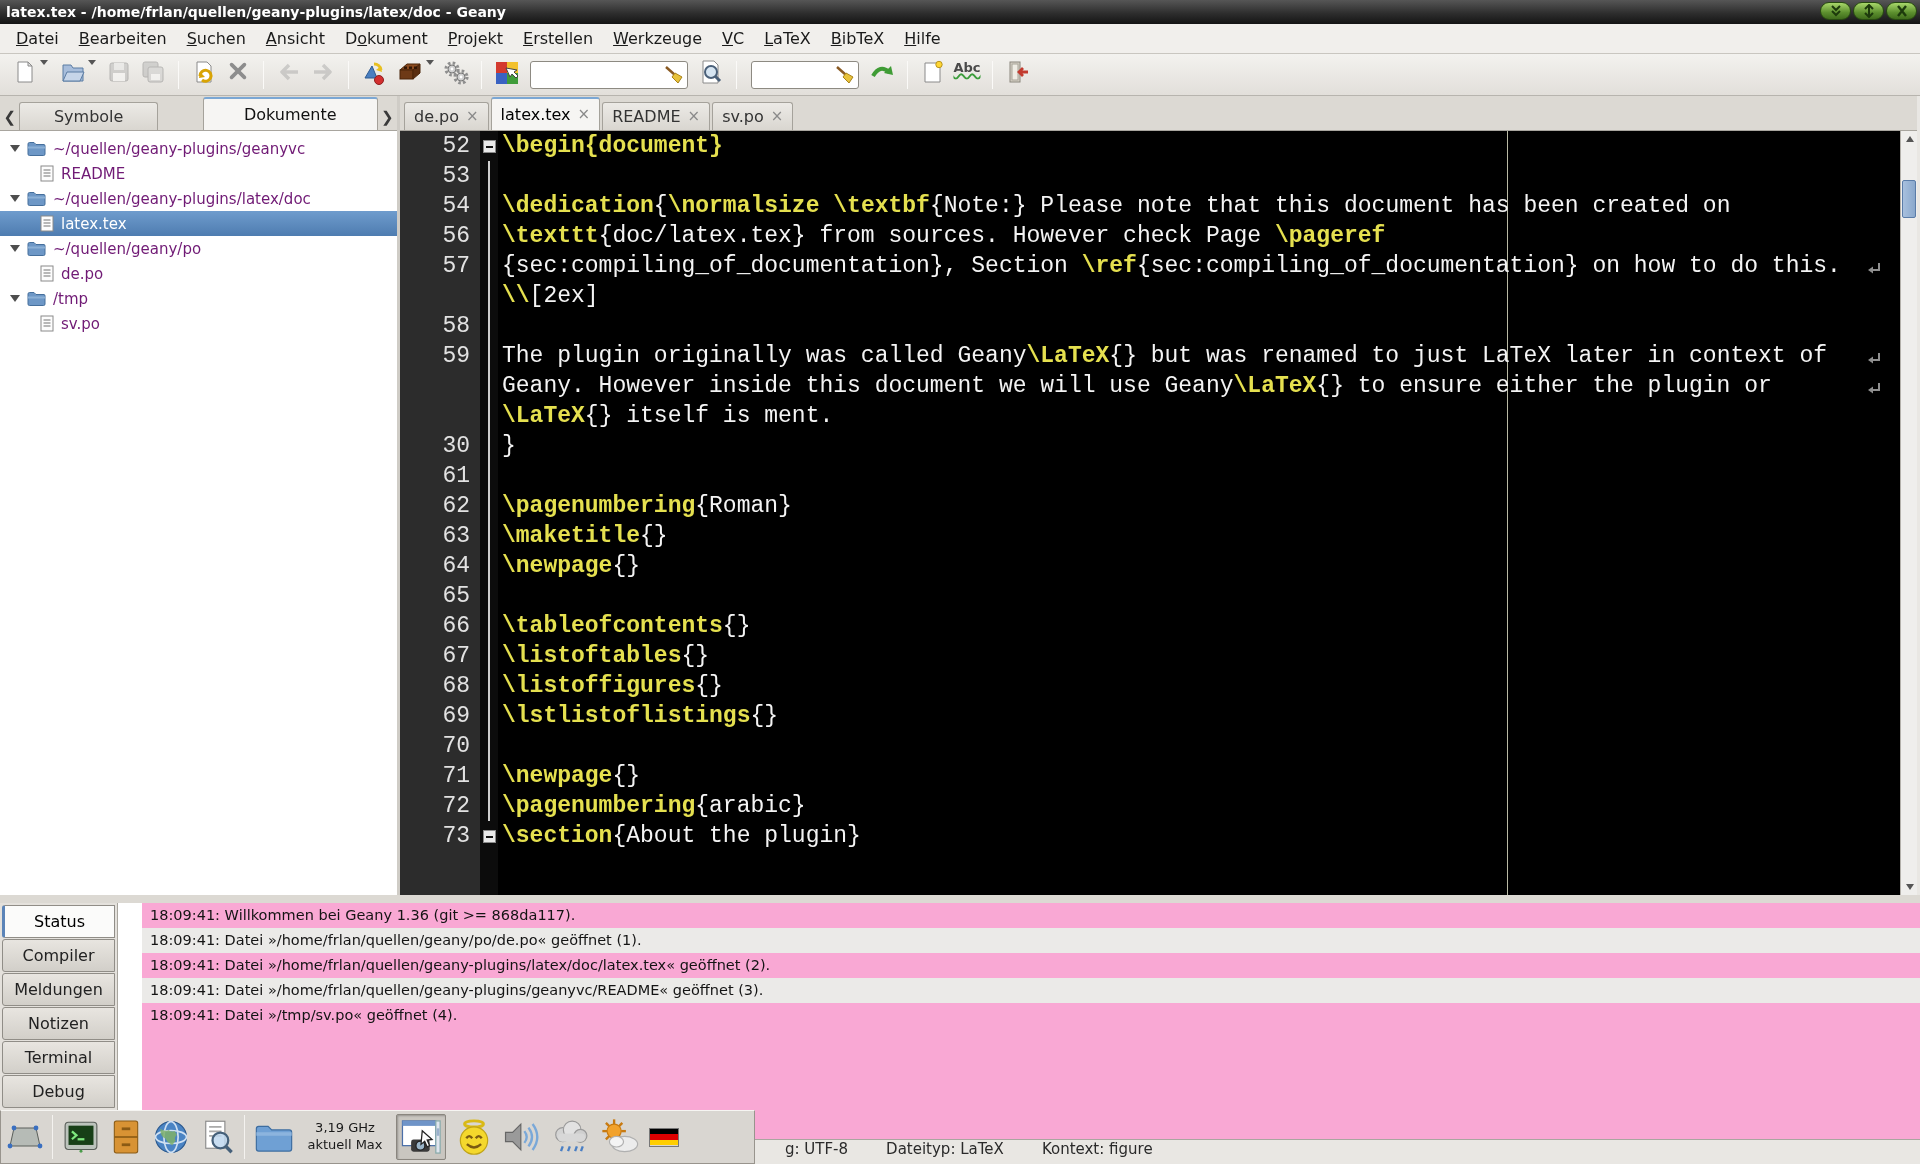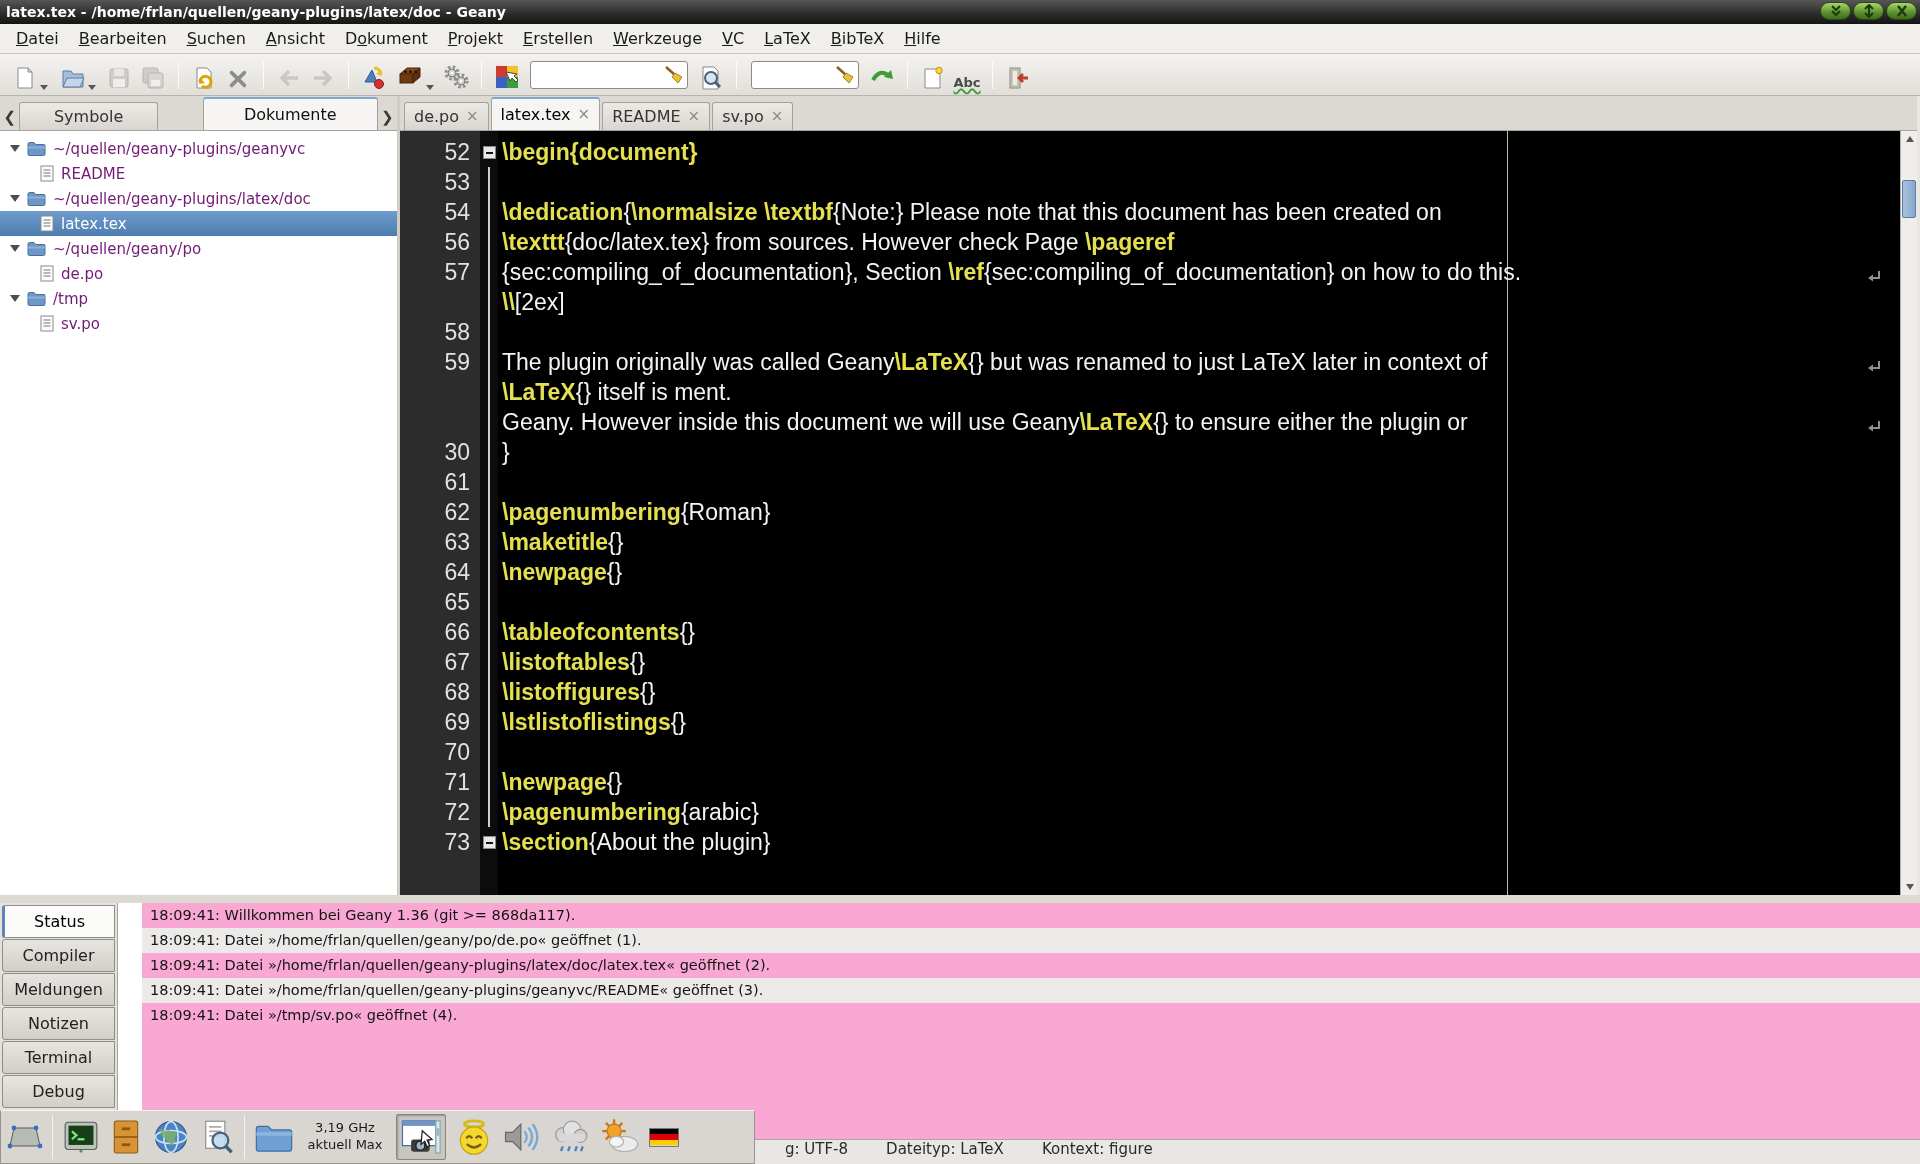--- a/index.html
+++ b/index.html
@@ -18,21 +18,21 @@
   
   .menubar { position:absolute; left:0; top:24px; width:1920px; height:30px;
     background:#f1efec; border-bottom:1px solid #c9c6c0; display:flex; align-items:center; padding-left:6px; }
   .menu-item { font-size:16px; color:#1a1a1a; padding:4px 10px; white-space:nowrap; }
   .menu-item u { text-decoration:underline; }
 
   
   .toolbar { position:absolute; left:0; top:54px; width:1920px; height:42px;
     background:linear-gradient(#f3f2ef,#e2dfda); border-bottom:1px solid #b7b4ae;
     display:flex; align-items:center; padding-left:8px; gap:4px; }
-  .tbtn { width:30px; height:30px; display:flex; align-items:flex-end; justify-content:center; border-radius:3px; }
+  .tbtn { width:30px; height:30px; display:flex; align-items:flex-start; justify-content:center; border-radius:3px; }
   .tbtn.wcaret { width:44px; }
   .caret { width:0; height:0; border-left:4px solid transparent; border-right:4px solid transparent;
     border-top:5px solid #555; margin-left:3px; }
   .tsep { width:1px; height:28px; background:#b2afa9; border-right:1px solid #fbfaf8; margin:0 6px; }
   .disabled { opacity:.4; filter:grayscale(1); }
   .entrywrap { position:relative; margin:0 4px; }
   .tb-entry { height:28px; border:1px solid #8d8a82; border-radius:3px; background:#fff;
     font-size:14px; padding:0 26px 0 6px; outline:none; }
   .entry-search { width:158px; } .entry-goto { width:108px; }
   .entry-icon { position:absolute; right:4px; top:4px; }
@@ -61,21 +61,21 @@
   
   .editor-pane { width:1517px; display:flex; flex-direction:column; }
   .edtabs { padding-left:4px; }
   .etab { display:flex; align-items:center; gap:7px; padding:0 9px; font-size:16px; color:#333;
     border:1px solid #a5a29b; border-bottom:none; background:linear-gradient(#eceae6,#d9d6d0);
     height:28px; border-radius:3px 3px 0 0; margin-right:2px; }
   .etab.active { background:#f6f5f3; height:33px; border-top:2px solid #7ba7d4; color:#000; }
   .etab .close { color:#8a8a8a; font-size:15px; line-height:1; }
   .editor { position:relative; flex:1; background:#000; overflow:hidden;
     background:linear-gradient(to right,#2c2c2c 0,#2c2c2c 80px,#0c0c0c 80px,#0c0c0c 98px,#000 98px); }
-  .code { padding-top:6px; font-family:Liberation Sans, sans-serif; font-size:23px; }
+  .code { padding-top:0; font-family:Liberation Mono, monospace; font-size:23px; }
   .crow { position:relative; height:30px; display:flex; align-items:center; white-space:pre; }
   .gut { width:80px; flex:none; color:#e2e2e2; text-align:right; padding-right:10px; }
   .fold { width:18px; flex:none; height:30px; display:flex; align-items:center; justify-content:center; }
   .foldbox { width:13px; height:13px; background:#e9e9e9; border:1px solid #8a8a8a; position:relative; }
   .foldbox::after { content:""; position:absolute; left:2px; right:2px; top:5px; height:2px; background:#141414; }
   .foldline { width:2px; height:30px; background:#cfcfcf; }
   .ctext { padding-left:4px; }
   .ctext .c { color:#e5e04f; font-weight:bold; }
   .ctext .t { color:#f4f4f4; }
   .wrapmark { position:absolute; right:36px; top:7px; }
@@ -433,25 +433,25 @@
             <div class="crow"><span class="gut">57</span><span class="fold"><span class="foldline"></span></span><span class="ctext"><span class="t">{sec:compiling_of_documentation}, Section </span><span class="c">\ref</span><span class="t">{sec:compiling_of_documentation} on how to do this. </span></span><span class="wrapmark"><svg width="14" height="16" viewBox="0 0 14 16">
                   <polyline points="12,2 12,9 4,9" stroke="#8f8f8f" stroke-width="2" fill="none"></polyline>
                   <polygon points="6,5.5 1,9 6,12.5" fill="#8f8f8f"></polygon>
                 </svg></span></div>
             <div class="crow"><span class="gut"></span><span class="fold"><span class="foldline"></span></span><span class="ctext"><span class="c">\\</span><span class="t">[2ex]</span></span></div>
             <div class="crow"><span class="gut">58</span><span class="fold"><span class="foldline"></span></span><span class="ctext"></span></div>
             <div class="crow"><span class="gut">59</span><span class="fold"><span class="foldline"></span></span><span class="ctext"><span class="t">The plugin originally was called Geany</span><span class="c">\LaTeX</span><span class="t">{} but was renamed to just LaTeX later in context of</span></span><span class="wrapmark"><svg width="14" height="16" viewBox="0 0 14 16">
                   <polyline points="12,2 12,9 4,9" stroke="#8f8f8f" stroke-width="2" fill="none"></polyline>
                   <polygon points="6,5.5 1,9 6,12.5" fill="#8f8f8f"></polygon>
                 </svg></span></div>
-            <div class="crow"><span class="gut"></span><span class="fold"><span class="foldline"></span></span><span class="ctext"><span class="c">\LaTeX</span><span class="t">{} itself is ment.</span></span></div>
             <div class="crow"><span class="gut"></span><span class="fold"><span class="foldline"></span></span><span class="ctext"><span class="t">Geany. However inside this document we will use Geany</span><span class="c">\LaTeX</span><span class="t">{} to ensure either the plugin or</span></span><span class="wrapmark"><svg width="14" height="16" viewBox="0 0 14 16">
                   <polyline points="12,2 12,9 4,9" stroke="#8f8f8f" stroke-width="2" fill="none"></polyline>
                   <polygon points="6,5.5 1,9 6,12.5" fill="#8f8f8f"></polygon>
                 </svg></span></div>
+            <div class="crow"><span class="gut"></span><span class="fold"><span class="foldline"></span></span><span class="ctext"><span class="c">\LaTeX</span><span class="t">{} itself is ment.</span></span></div>
             <div class="crow"><span class="gut">30</span><span class="fold"><span class="foldline"></span></span><span class="ctext"><span class="t">}</span></span></div>
             <div class="crow"><span class="gut">61</span><span class="fold"><span class="foldline"></span></span><span class="ctext"></span></div>
             <div class="crow"><span class="gut">62</span><span class="fold"><span class="foldline"></span></span><span class="ctext"><span class="c">\pagenumbering</span><span class="t">{Roman}</span></span></div>
             <div class="crow"><span class="gut">63</span><span class="fold"><span class="foldline"></span></span><span class="ctext"><span class="c">\maketitle</span><span class="t">{}</span></span></div>
             <div class="crow"><span class="gut">64</span><span class="fold"><span class="foldline"></span></span><span class="ctext"><span class="c">\newpage</span><span class="t">{}</span></span></div>
             <div class="crow"><span class="gut">65</span><span class="fold"><span class="foldline"></span></span><span class="ctext"></span></div>
             <div class="crow"><span class="gut">66</span><span class="fold"><span class="foldline"></span></span><span class="ctext"><span class="c">\tableofcontents</span><span class="t">{}</span></span></div>
             <div class="crow"><span class="gut">67</span><span class="fold"><span class="foldline"></span></span><span class="ctext"><span class="c">\listoftables</span><span class="t">{}</span></span></div>
             <div class="crow"><span class="gut">68</span><span class="fold"><span class="foldline"></span></span><span class="ctext"><span class="c">\listoffigures</span><span class="t">{}</span></span></div>
             <div class="crow"><span class="gut">69</span><span class="fold"><span class="foldline"></span></span><span class="ctext"><span class="c">\lstlistoflistings</span><span class="t">{}</span></span></div>

